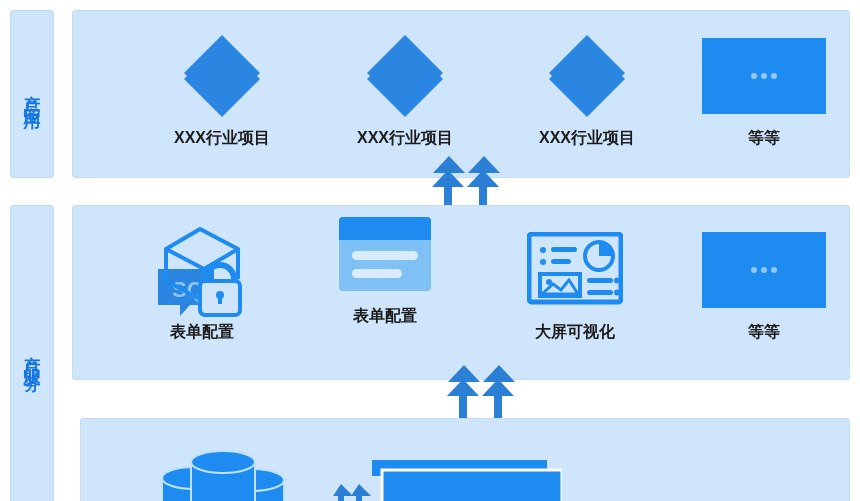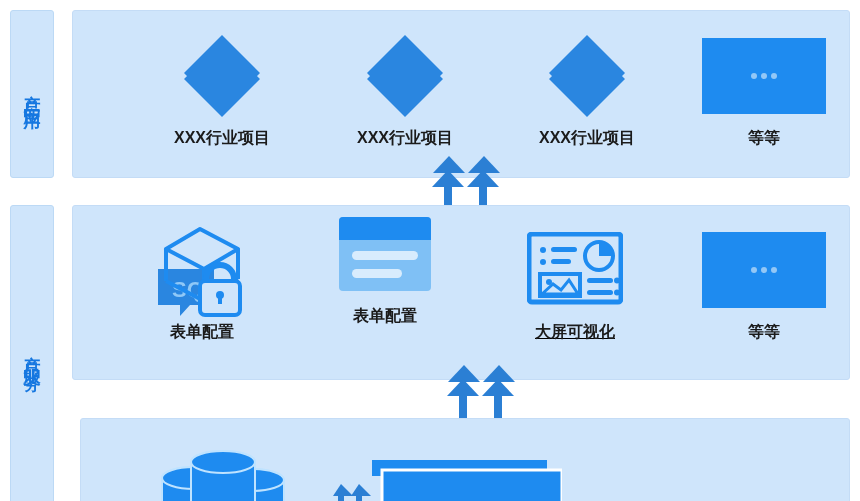--- a/index.html
+++ b/index.html
@@ -202,21 +202,21 @@
         <rect x="1" y="1" width="92" height="74" rx="4" fill="#7fc0f5"></rect>
         <rect x="1" y="1" width="92" height="22" rx="4" fill="#1e8bf0"></rect>
         <rect x="1" y="16" width="92" height="8" fill="#1e8bf0"></rect>
         <rect x="14" y="35" width="66" height="9" rx="4.5" fill="#d8ecfd"></rect>
         <rect x="14" y="53" width="50" height="9" rx="4.5" fill="#d8ecfd"></rect>
       </svg>
     </div>
     <div class="item-label">表单配置</div>
   </div>
 
-  <div class="item" style="left:495px;top:222px;width:160px;text-decoration:underline;">
+  <div class="item" style="left:495px;top:222px;width:160px;">
     <div class="item-icon">
       <svg width="96" height="76" viewBox="0 0 96 76" aria-hidden="true">
         <rect x="2" y="2" width="92" height="68" rx="3" fill="none" stroke="#1e8bf0" stroke-width="5"></rect>
 
         <g fill="#1e8bf0">
           <circle cx="16" cy="18" r="3"></circle>
             <rect x="24" y="15" width="26" height="5" rx="2.5"></rect>
           <circle cx="16" cy="30" r="3"></circle>
             <rect x="24" y="27" width="20" height="5" rx="2.5"></rect>
         </g>

